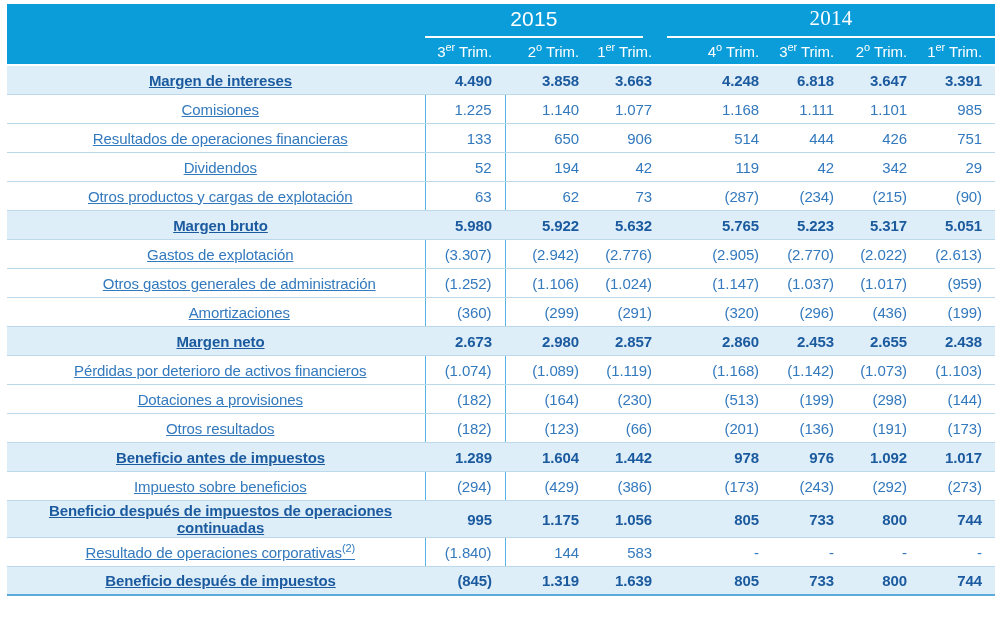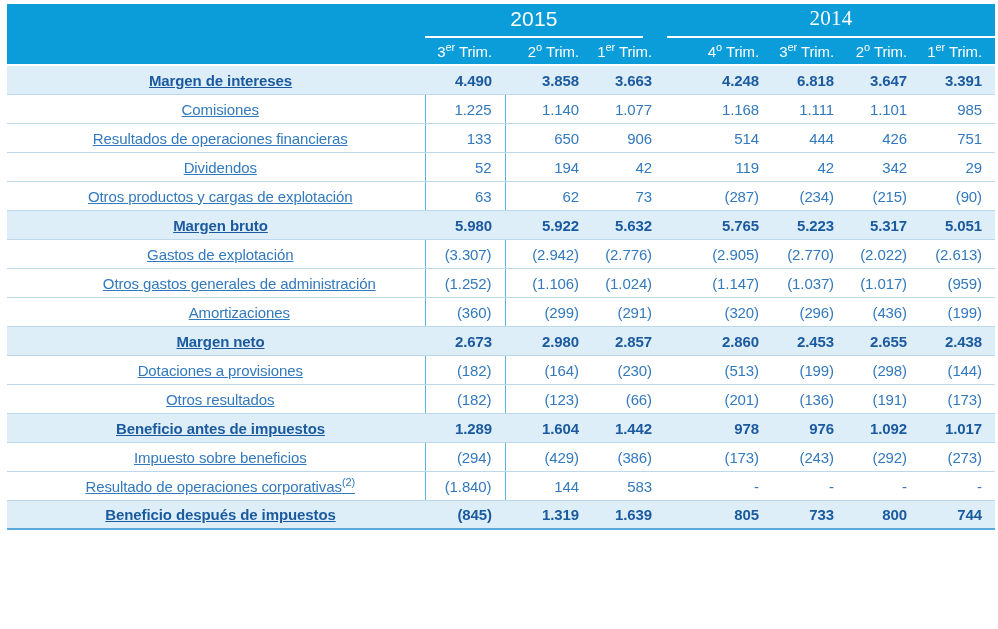--- a/index.html
+++ b/index.html
@@ -213,20 +213,30 @@
           <td class="label"><span>Margen neto</span></td>
           <td class="num c1">2.673</td>
           <td class="num c2">2.980</td>
           <td class="num c3">2.857</td>
           <td class="num c4">2.860</td>
           <td class="num c5">2.453</td>
           <td class="num c6">2.655</td>
           <td class="num c7">2.438</td>
         </tr>
         <tr class="plain">
+          <td class="label"><span>Pérdidas por deterioro de activos financieros</span></td>
+          <td class="num c1">(1.074)</td>
+          <td class="num c2">(1.089)</td>
+          <td class="num c3">(1.119)</td>
+          <td class="num c4">(1.168)</td>
+          <td class="num c5">(1.142)</td>
+          <td class="num c6">(1.073)</td>
+          <td class="num c7">(1.103)</td>
+        </tr>
+        <tr class="plain">
           <td class="label"><span>Dotaciones a provisiones</span></td>
           <td class="num c1">(182)</td>
           <td class="num c2">(164)</td>
           <td class="num c3">(230)</td>
           <td class="num c4">(513)</td>
           <td class="num c5">(199)</td>
           <td class="num c6">(298)</td>
           <td class="num c7">(144)</td>
         </tr>
         <tr class="plain">
@@ -252,20 +262,30 @@
         <tr class="plain">
           <td class="label"><span>Impuesto sobre beneficios</span></td>
           <td class="num c1">(294)</td>
           <td class="num c2">(429)</td>
           <td class="num c3">(386)</td>
           <td class="num c4">(173)</td>
           <td class="num c5">(243)</td>
           <td class="num c6">(292)</td>
           <td class="num c7">(273)</td>
         </tr>
+        <tr class="band">
+          <td class="label"><span>Beneficio después de impuestos de operaciones continuadas</span></td>
+          <td class="num c1">995</td>
+          <td class="num c2">1.175</td>
+          <td class="num c3">1.056</td>
+          <td class="num c4">805</td>
+          <td class="num c5">733</td>
+          <td class="num c6">800</td>
+          <td class="num c7">744</td>
+        </tr>
         <tr class="plain">
           <td class="label"><span>Resultado de operaciones corporativas</span><sup>(2)</sup></td>
           <td class="num c1">(1.840)</td>
           <td class="num c2">144</td>
           <td class="num c3">583</td>
           <td class="num c4">-</td>
           <td class="num c5">-</td>
           <td class="num c6">-</td>
           <td class="num c7">-</td>
         </tr>

